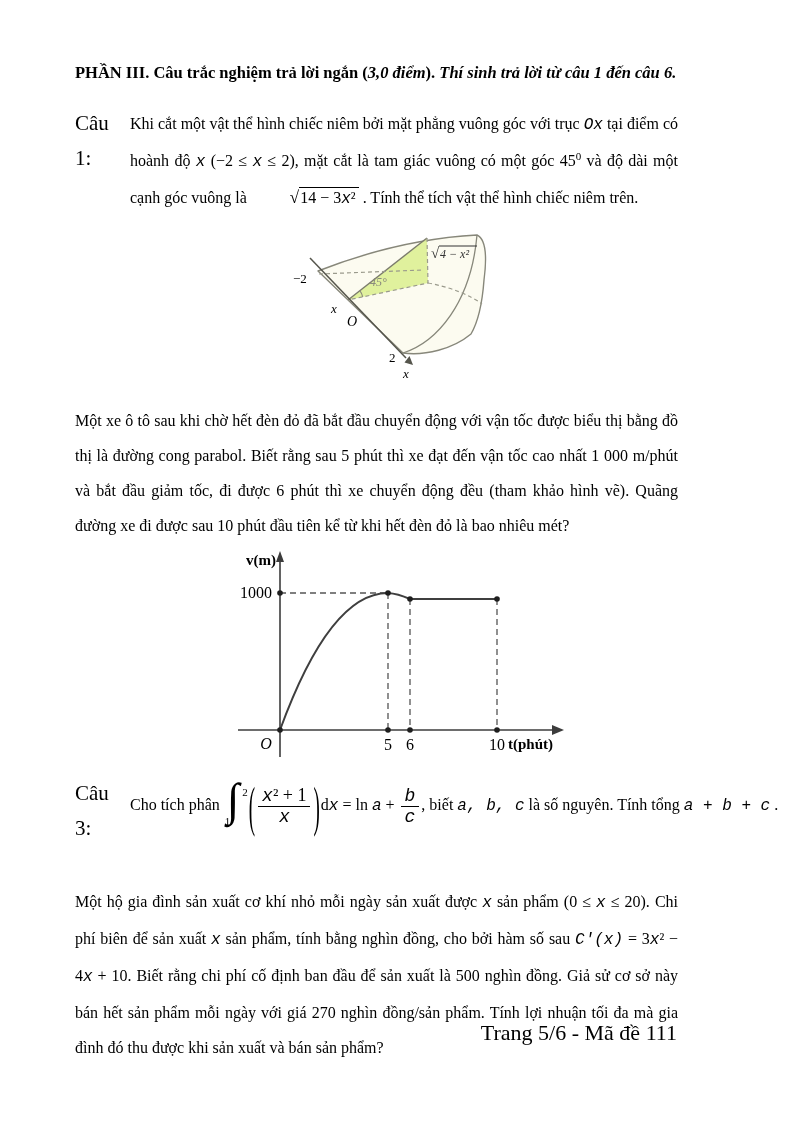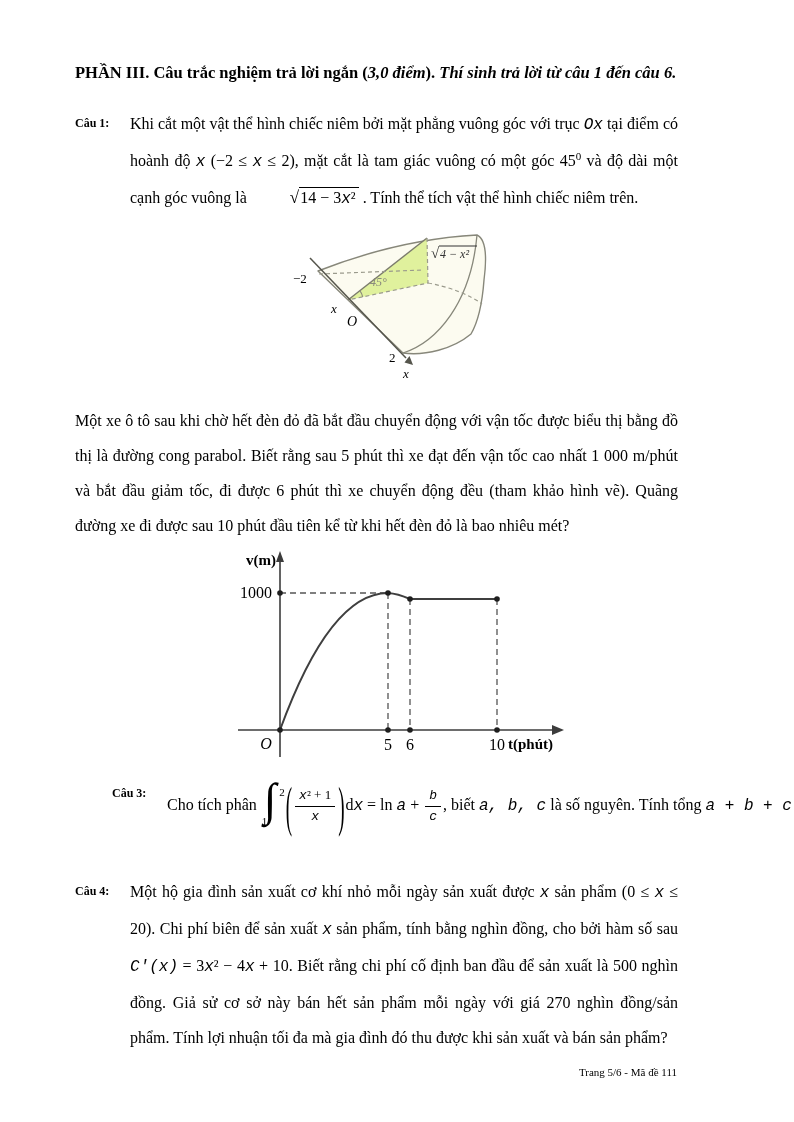--- a/index.html
+++ b/index.html
@@ -5,44 +5,44 @@
   * { margin:0; padding:0; box-sizing:border-box; }
   html,body { width:794px; height:1122px; background:#ffffff; overflow:hidden;
               font-family:"Liberation Serif", serif; color:#000; }
   .page { position:relative; width:734px; height:1122px; padding:62px 56px 0 75px;border-radius:20px; }
 
   .header { font-weight:bold; font-size:16.5px; line-height:22px; margin-bottom:22px; white-space:nowrap; }
   .bi { font-style:italic; }
 
   .q { margin-bottom:0; }
   .qrow { display:flex; }
-  .qlabel { flex:none; width:55px; font-weight:bold; font-size:12px; line-height:35px; }
+  .qlabel { flex:none; width:55px; font-weight:normal; font-size:21px; line-height:35px; }
   .qtext { flex:1; font-size:16px; line-height:35px; text-align:justify; }
   .i { font-style:italic;font-family:Liberation Mono, monospace; }
   sup.deg { font-size:11px; vertical-align:super; line-height:0; }
 
   .sqrt { white-space:nowrap;margin-left:39px; }
   .radsign { font-size:17px; }
   .ovl { border-top:1.2px solid #000; padding:1px 3px 0 1px; }
 
   .qfig1 { margin:8px 0 6px 210px; }
   .qfig2 { margin:2px 0 4px 155px; }
 
   
   .mathline { white-space:nowrap; }
   .intwrap { display:inline-block; position:relative; width:24px; height:60px; vertical-align:middle; }
   .isign { position:absolute; left:3px; top:-6px; font-size:46px; line-height:60px; font-weight:normal; }
   .isup { position:absolute; right:0; top:-1px; font-size:11px; }
   .isub { position:absolute; left:1px; bottom:-3px; font-size:11px; }
   .bigp { display:inline-block; transform:scaleY(2.9); font-size:19px; vertical-align:middle; padding:0 1px; }
-  .frac { display:inline-block; text-align:center; vertical-align:middle; font-size:13px; line-height:18px; padding:0 2px; }
+  .frac { display:inline-block; text-align:center; vertical-align:middle; font-size:18px; line-height:18px; padding:0 2px; }
   .frac .num { display:block; border-bottom:1px solid #000; padding:0 4px 1px 4px; }
   .frac .den { display:block; padding-top:1px; }
 
-  .footer { position:absolute; top:1066px; right:57px; font-size:11px; }
+  .footer { position:absolute; top:1020px; right:57px; font-size:22px; }
 
   svg text { font-family:"Liberation Serif", serif; }
 </style>
 </head>
 <body>
 
 <div class="page">
 
   <div class="header"><span>PHẦN III. Câu trắc nghiệm trả lời ngắn (</span><span class="bi">3,0 điểm</span><span>). </span><span class="bi">Thí sinh trả lời từ câu 1 đến câu 6.</span></div>
 
@@ -104,29 +104,28 @@
         <text x="42" y="53" text-anchor="end" font-size="16">1000</text>
         <text x="36" y="204" text-anchor="middle" font-size="16" font-style="italic">O</text>
         <text x="158" y="205" text-anchor="middle" font-size="16">5</text>
         <text x="180" y="205" text-anchor="middle" font-size="16">6</text>
         <text x="267" y="205" text-anchor="middle" font-size="16">10</text>
         <text x="278" y="204" text-anchor="start" font-size="15" font-weight="bold">t(phút)</text>
       </svg>
     </div>
   </div>
 
-  <div class="q" style="margin-top:12px;margin-left:37px;">
+  <div class="q" style="margin-top:12px;">
     <div class="qrow">
       <div class="qlabel">Câu 3:</div>
       <div class="qtext mathline"><span>Cho tích phân </span><span class="intwrap"><span class="isup">2</span><span class="isign">∫</span><span class="isub">1</span></span><span class="bigp">(</span><span class="frac"><span class="num"><span class="i">x</span><span>² + 1</span></span><span class="den i">x</span></span><span class="bigp">)</span><span>d</span><span class="i">x</span><span> = ln </span><span class="i">a</span><span> + </span><span class="frac"><span class="num i">b</span><span class="den i">c</span></span><span>, biết </span><span class="i">a, b, c</span><span> là số nguyên. Tính tổng </span><span class="i">a + b + c</span><span> .</span></div>
     </div>
   </div>
 
   <div class="q" style="margin-top:38px;">
     <div class="qrow">
-      <div class="qlabel">Câu 4:</div>
       <div class="qtext"><span>Một hộ gia đình sản xuất cơ khí nhỏ mỗi ngày sản xuất được </span><span class="i">x</span><span> sản phẩm </span><span>(0 ≤ </span><span class="i">x</span><span> ≤ 20)</span><span>. Chi phí biên để sản xuất </span><span class="i">x</span><span> sản phẩm, tính bằng nghìn đồng, cho bởi hàm số sau </span><span class="i">C′(x)</span><span> = 3</span><span class="i">x</span><span>² − 4</span><span class="i">x</span><span> + 10</span><span>. Biết rằng chi phí cố định ban đầu để sản xuất là 500 nghìn đồng. Giả sử cơ sở này bán hết sản phẩm mỗi ngày với giá 270 nghìn đồng/sản phẩm. Tính lợi nhuận tối đa mà gia đình đó thu được khi sản xuất và bán sản phẩm?</span></div>
     </div>
   </div>
 
   <div class="footer">Trang 5/6 - Mã đề 111</div>
 
 </div>
 
 </body></html>

